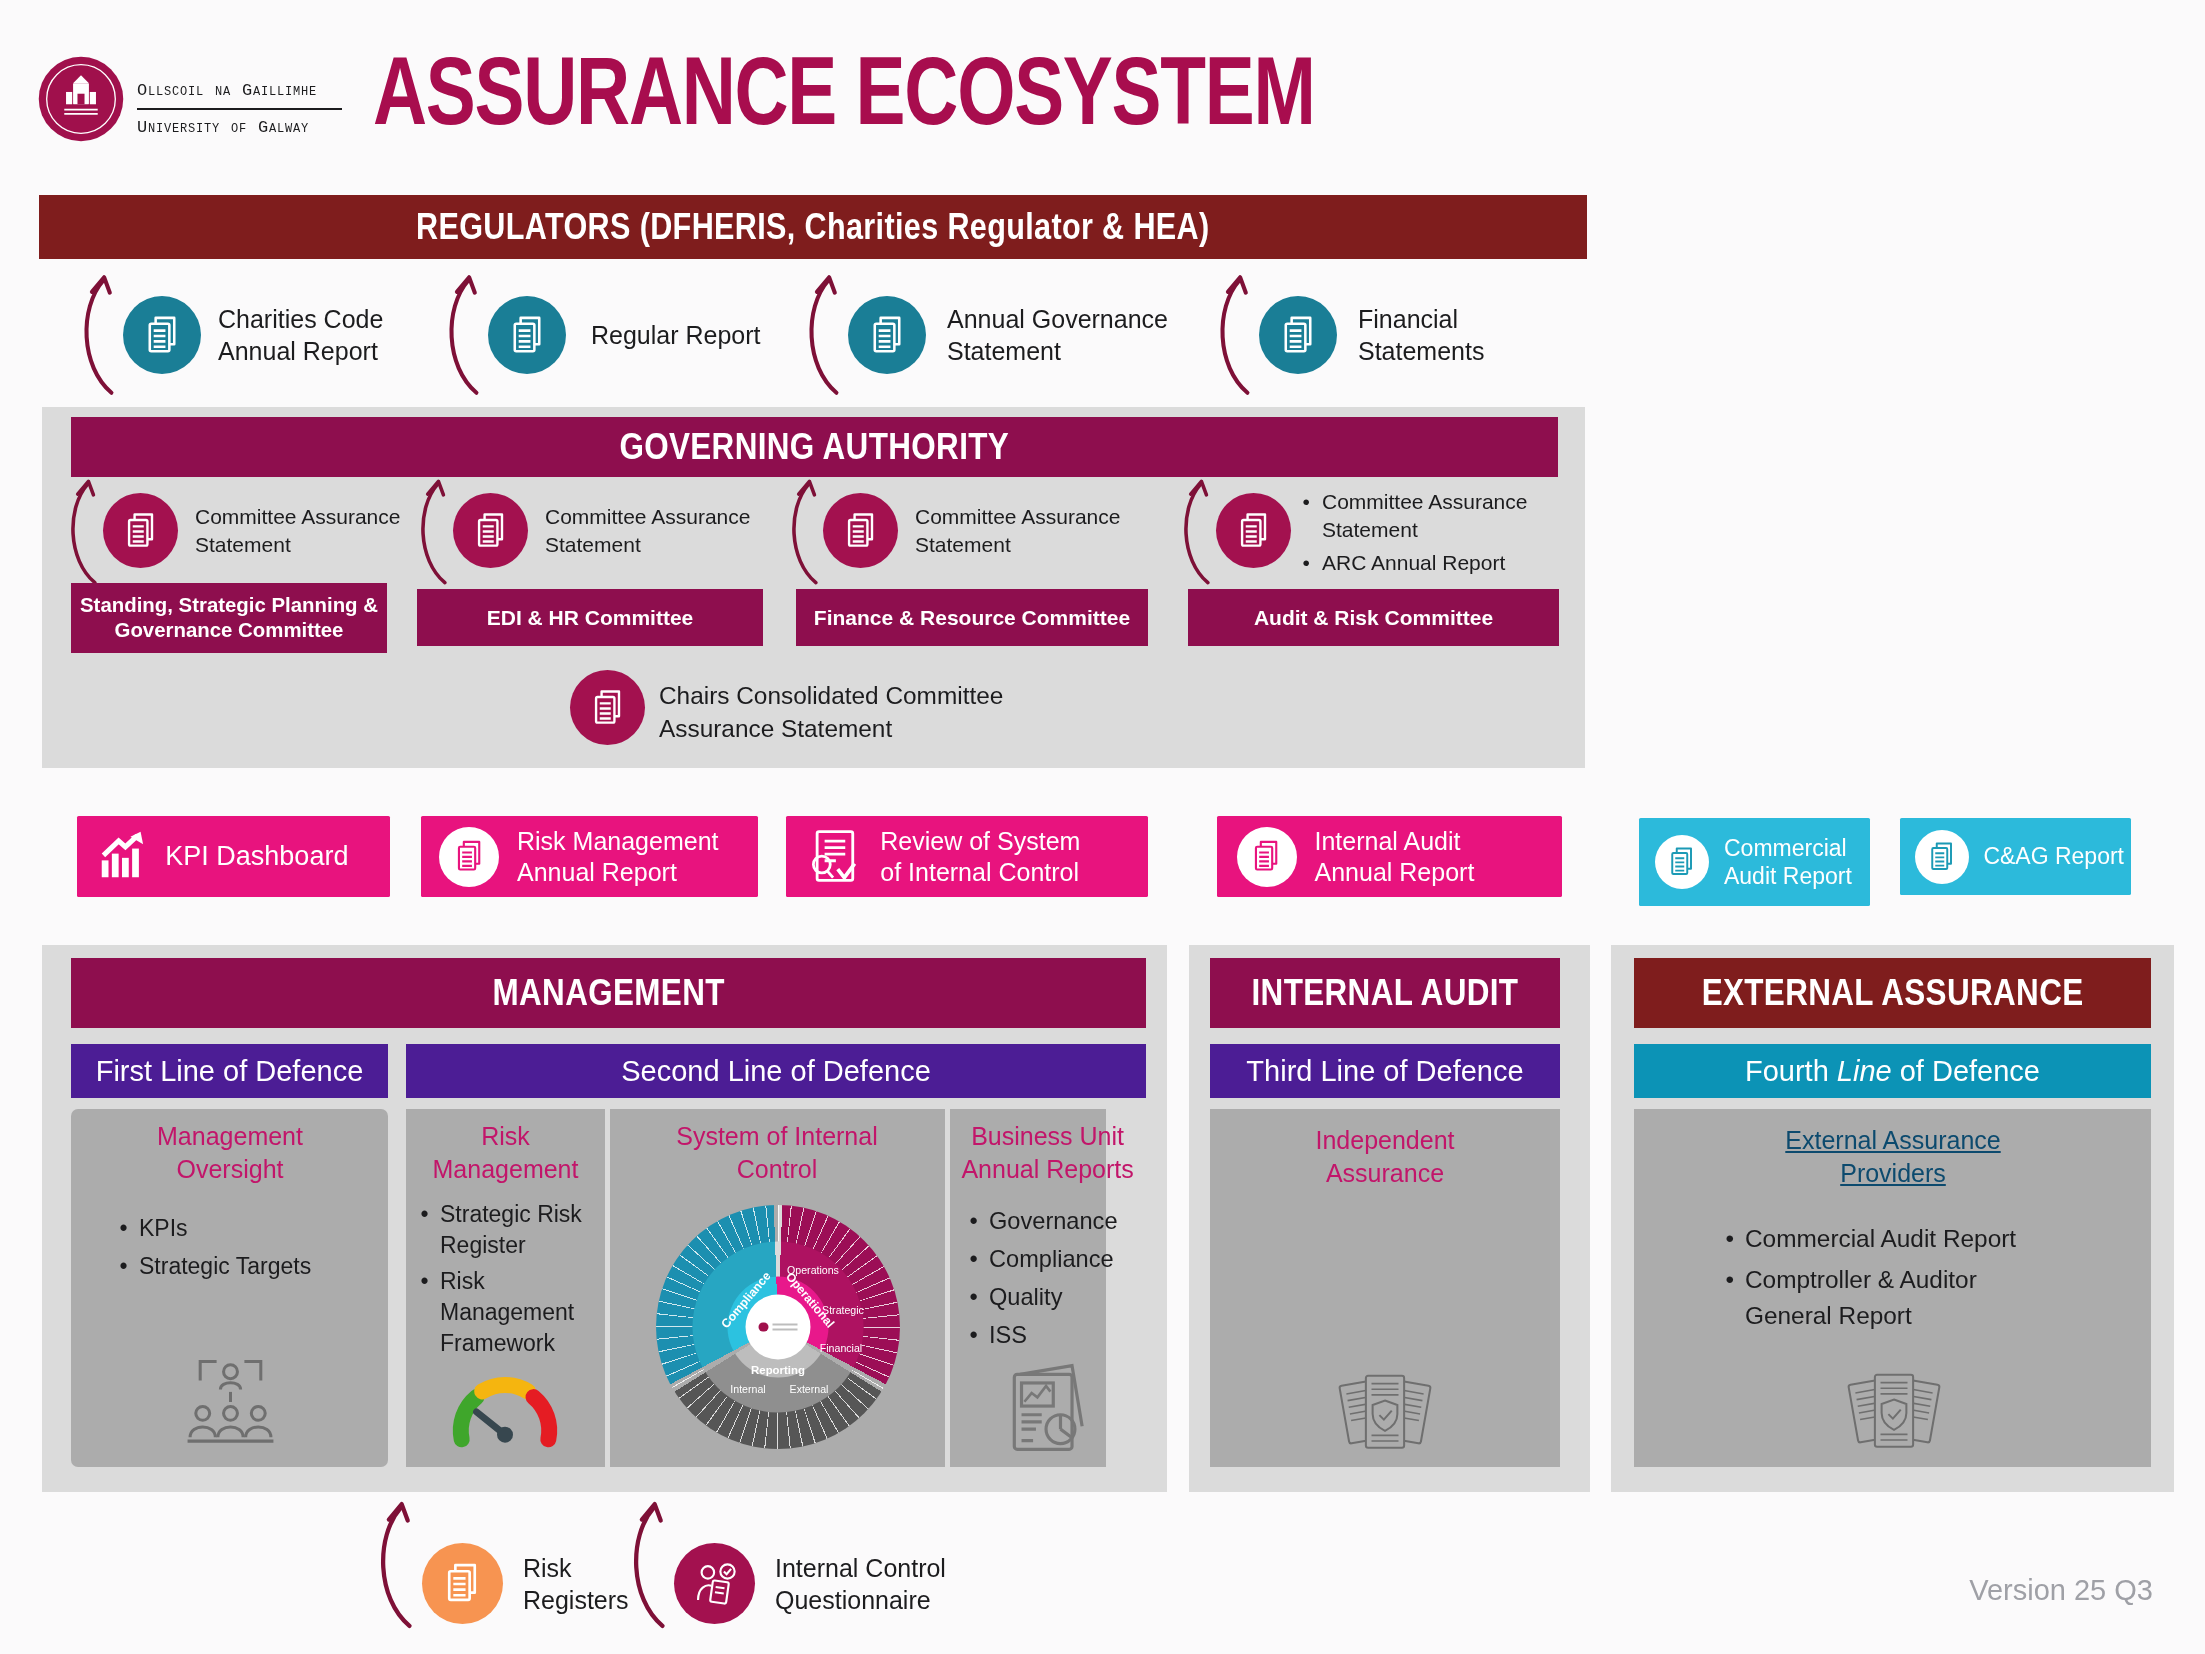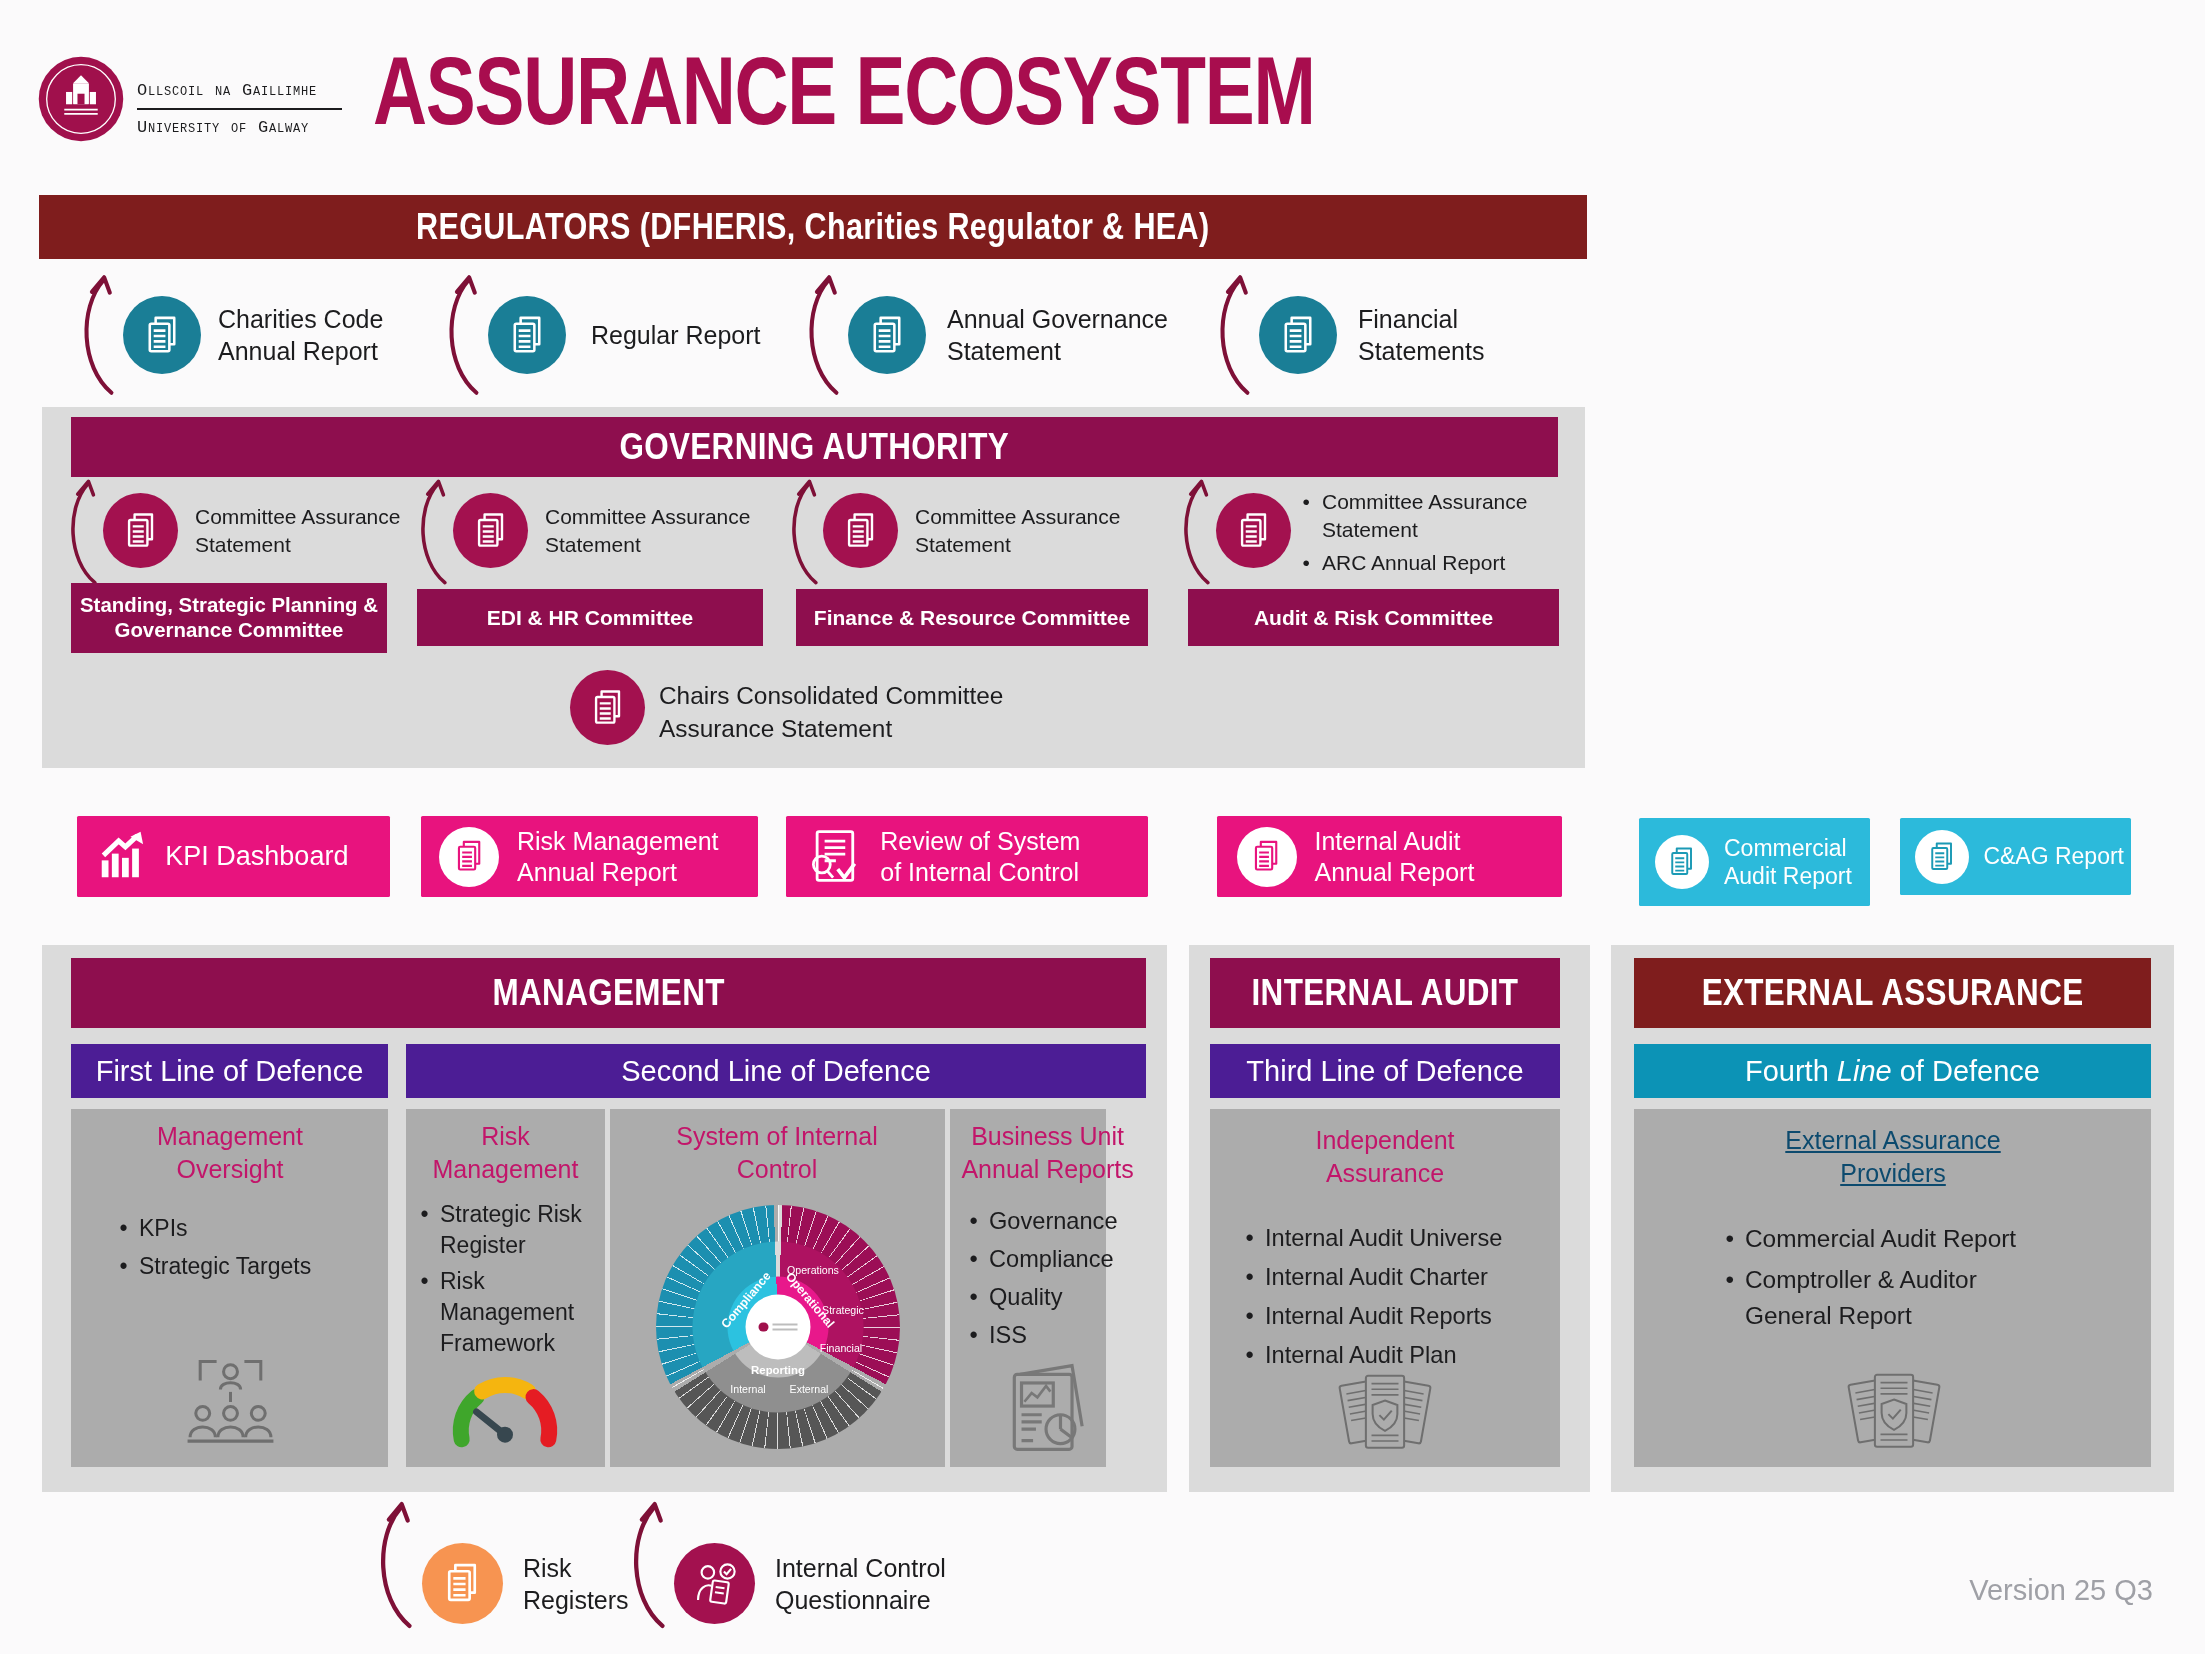--- a/index.html
+++ b/index.html
@@ -311,21 +311,21 @@
     <div class="abs bar maroonbar" style="left:29px;top:13px;width:1075px;height:70px;">
       <span class="cond sechdr">MANAGEMENT</span>
     </div>
     <div class="abs bar pinkbar linebar" style="left:29px;top:99px;width:317px;height:54px;">
       <span>First Line of Defence</span>
     </div>
     <div class="abs bar pinkbar linebar" style="left:364px;top:99px;width:740px;height:54px;">
       <span>Second Line of Defence</span>
     </div>
 
-    <div class="abs panel" style="left:29px;top:164px;width:317px;height:358px;">
+    <div class="abs panel" style="left:29px;top:164px;width:317px;height:358px;border-radius:7px;">
       <div class="abs ptitle" style="left:57px;top:11.4px;width:204px;">Management Oversight</div>
       <div class="abs pbullets" style="left:47px;top:103px;width:244px;font-size:23px;">
         <div class="bli">KPIs</div>
         <div class="bli">Strategic Targets</div>
       </div>
       <svg class="abs" style="left:109px;top:244px;" width="101" height="98" viewBox="0 0 80 70">
         <g fill="none" stroke="#6F6F6F" stroke-width="2.4">
           <path d="M29 3 h-13 v15"></path>
             <path d="M51 3 h13 v15"></path>
           <circle cx="40" cy="11" r="5.5"></circle>
@@ -408,26 +408,20 @@
 
   <div class="abs container" style="left:1189px;top:945px;width:401px;height:547px;">
     <div class="abs bar maroonbar" style="left:21px;top:13px;width:350px;height:70px;">
       <span class="cond sechdr">INTERNAL AUDIT</span>
     </div>
     <div class="abs bar pinkbar linebar" style="left:21px;top:99px;width:350px;height:54px;">
       <span>Third Line of Defence</span>
     </div>
     <div class="abs panel" style="left:21px;top:164px;width:350px;height:358px;">
       <div class="abs ptitle" style="left:53px;top:14.7px;width:244px;">Independent Assurance</div>
-      <div class="abs pbullets" style="left:34px;top:112px;width:301px;font-size:23.6px;line-height:34px;">
-        <div class="bli">Internal Audit Universe</div>
-        <div class="bli">Internal Audit Charter</div>
-        <div class="bli">Internal Audit Reports</div>
-        <div class="bli">Internal Audit Plan</div>
-      </div>
       <svg class="abs" style="left:110px;top:260px;" width="130" height="90" viewBox="0 0 100 80">
         <g fill="#ACACAC" stroke="#6F6F6F" stroke-width="1.8">
           <g transform="rotate(-10 30 40)">
               <rect x="14" y="12" width="30" height="52" rx="2"></rect>
               <path d="M19 20h20M19 26h20M19 32h20M19 38h20M19 44h20" fill="none" stroke-width="1.4"></path>
             </g>
           <g transform="rotate(10 70 40)">
               <rect x="56" y="12" width="30" height="52" rx="2"></rect>
               <path d="M61 20h20M61 26h20M61 32h20M61 38h20M61 44h20" fill="none" stroke-width="1.4"></path>
             </g>

